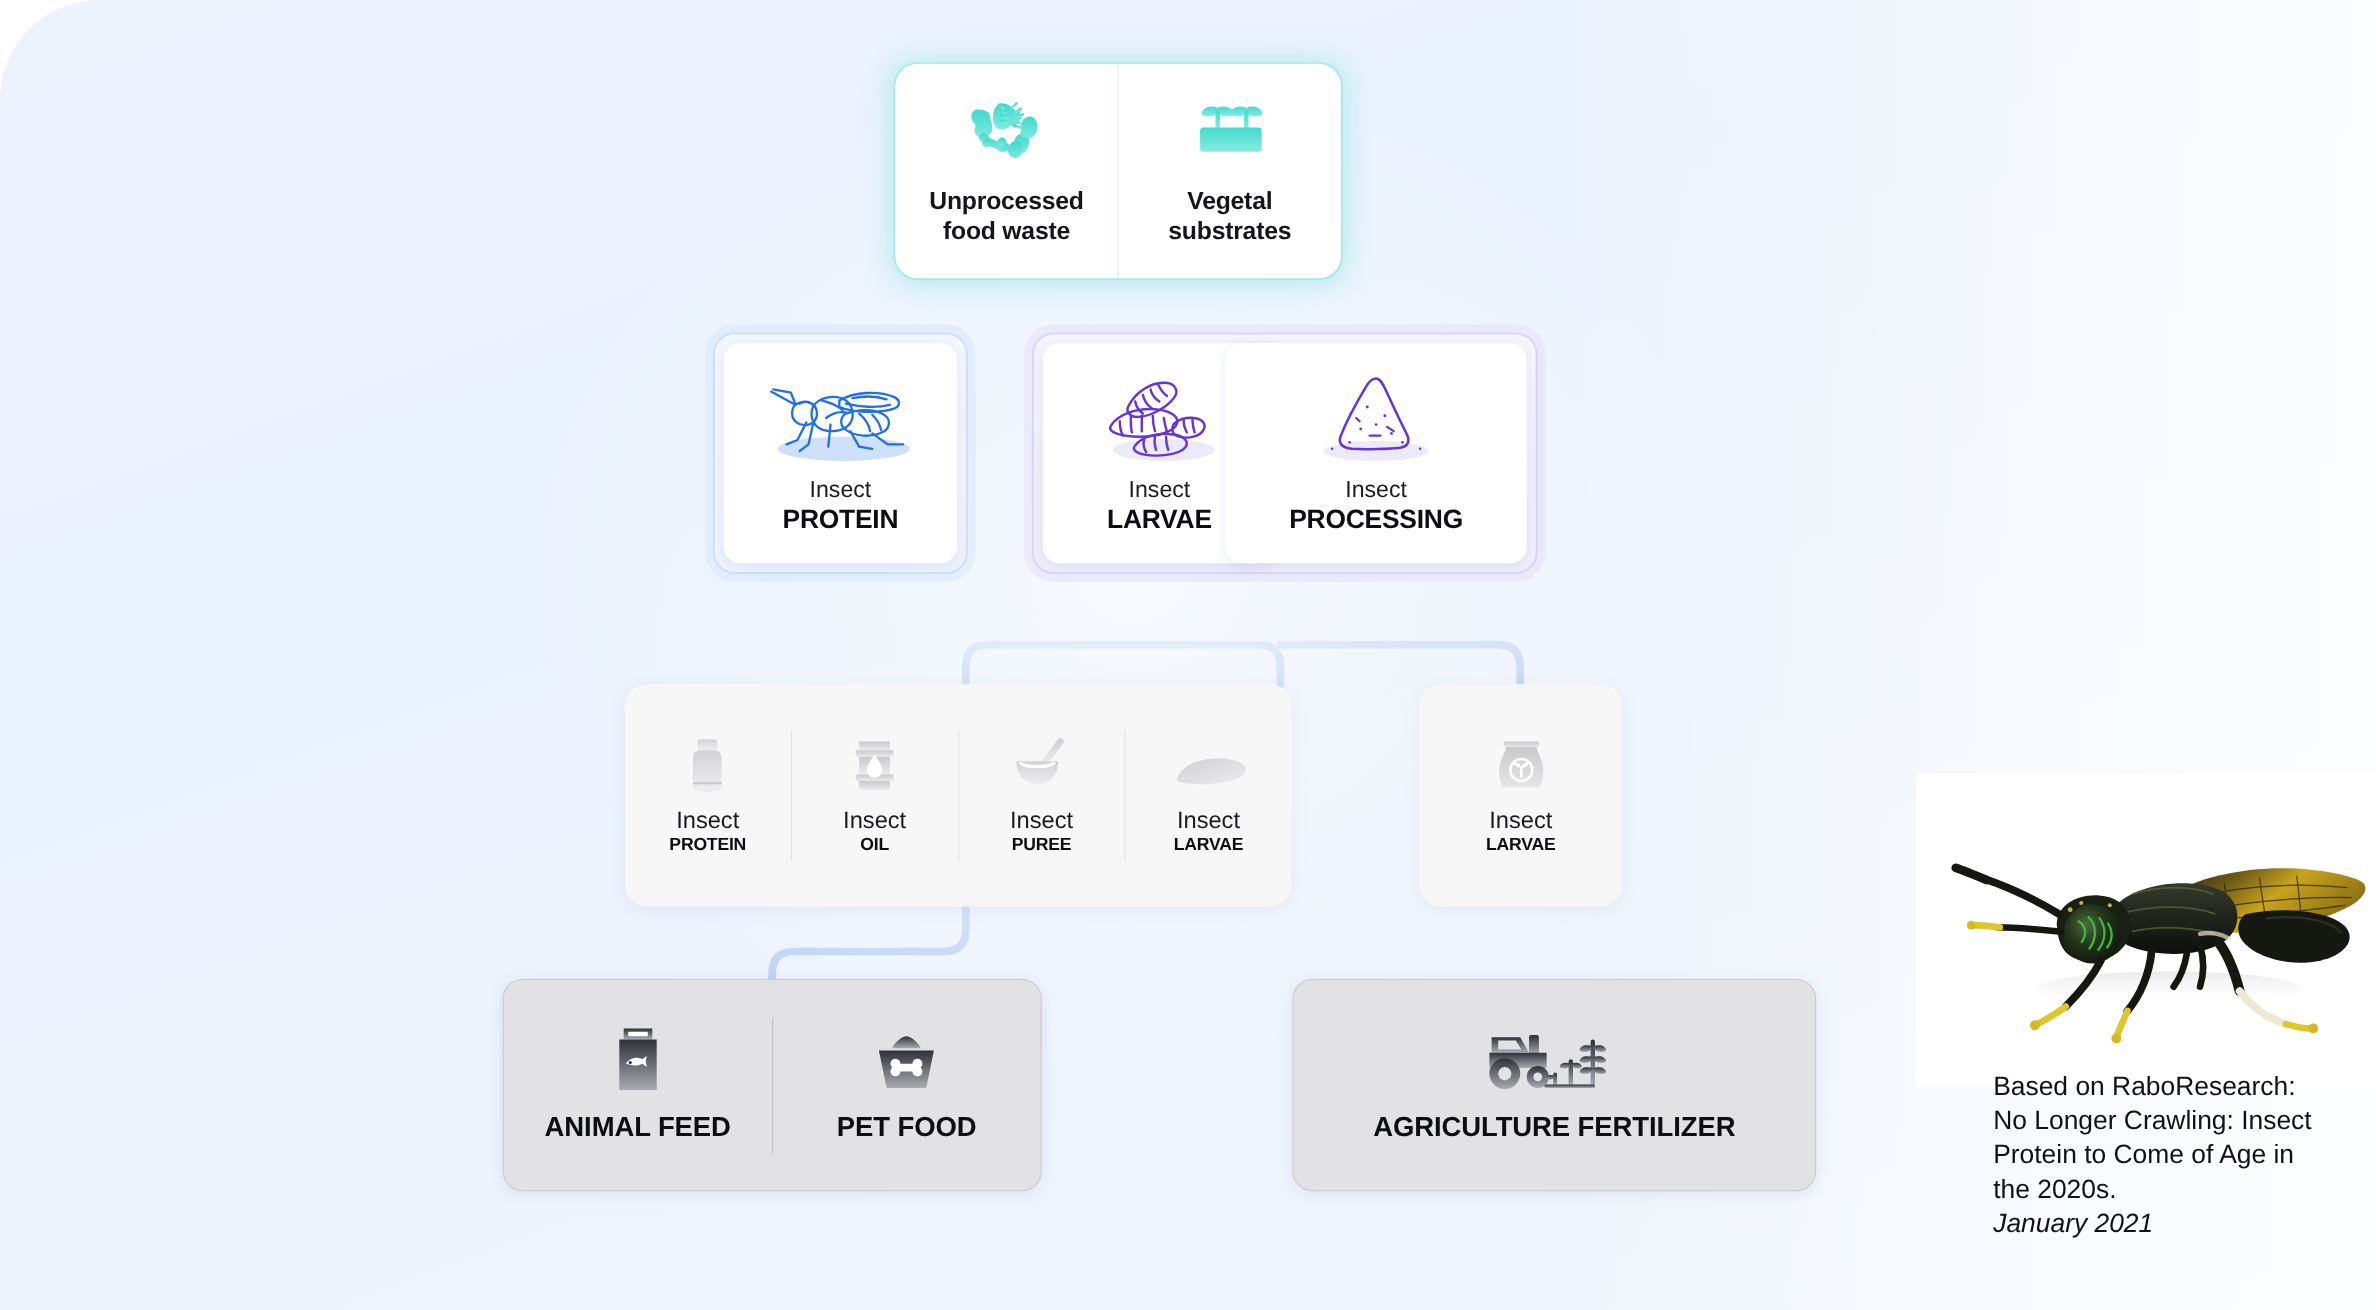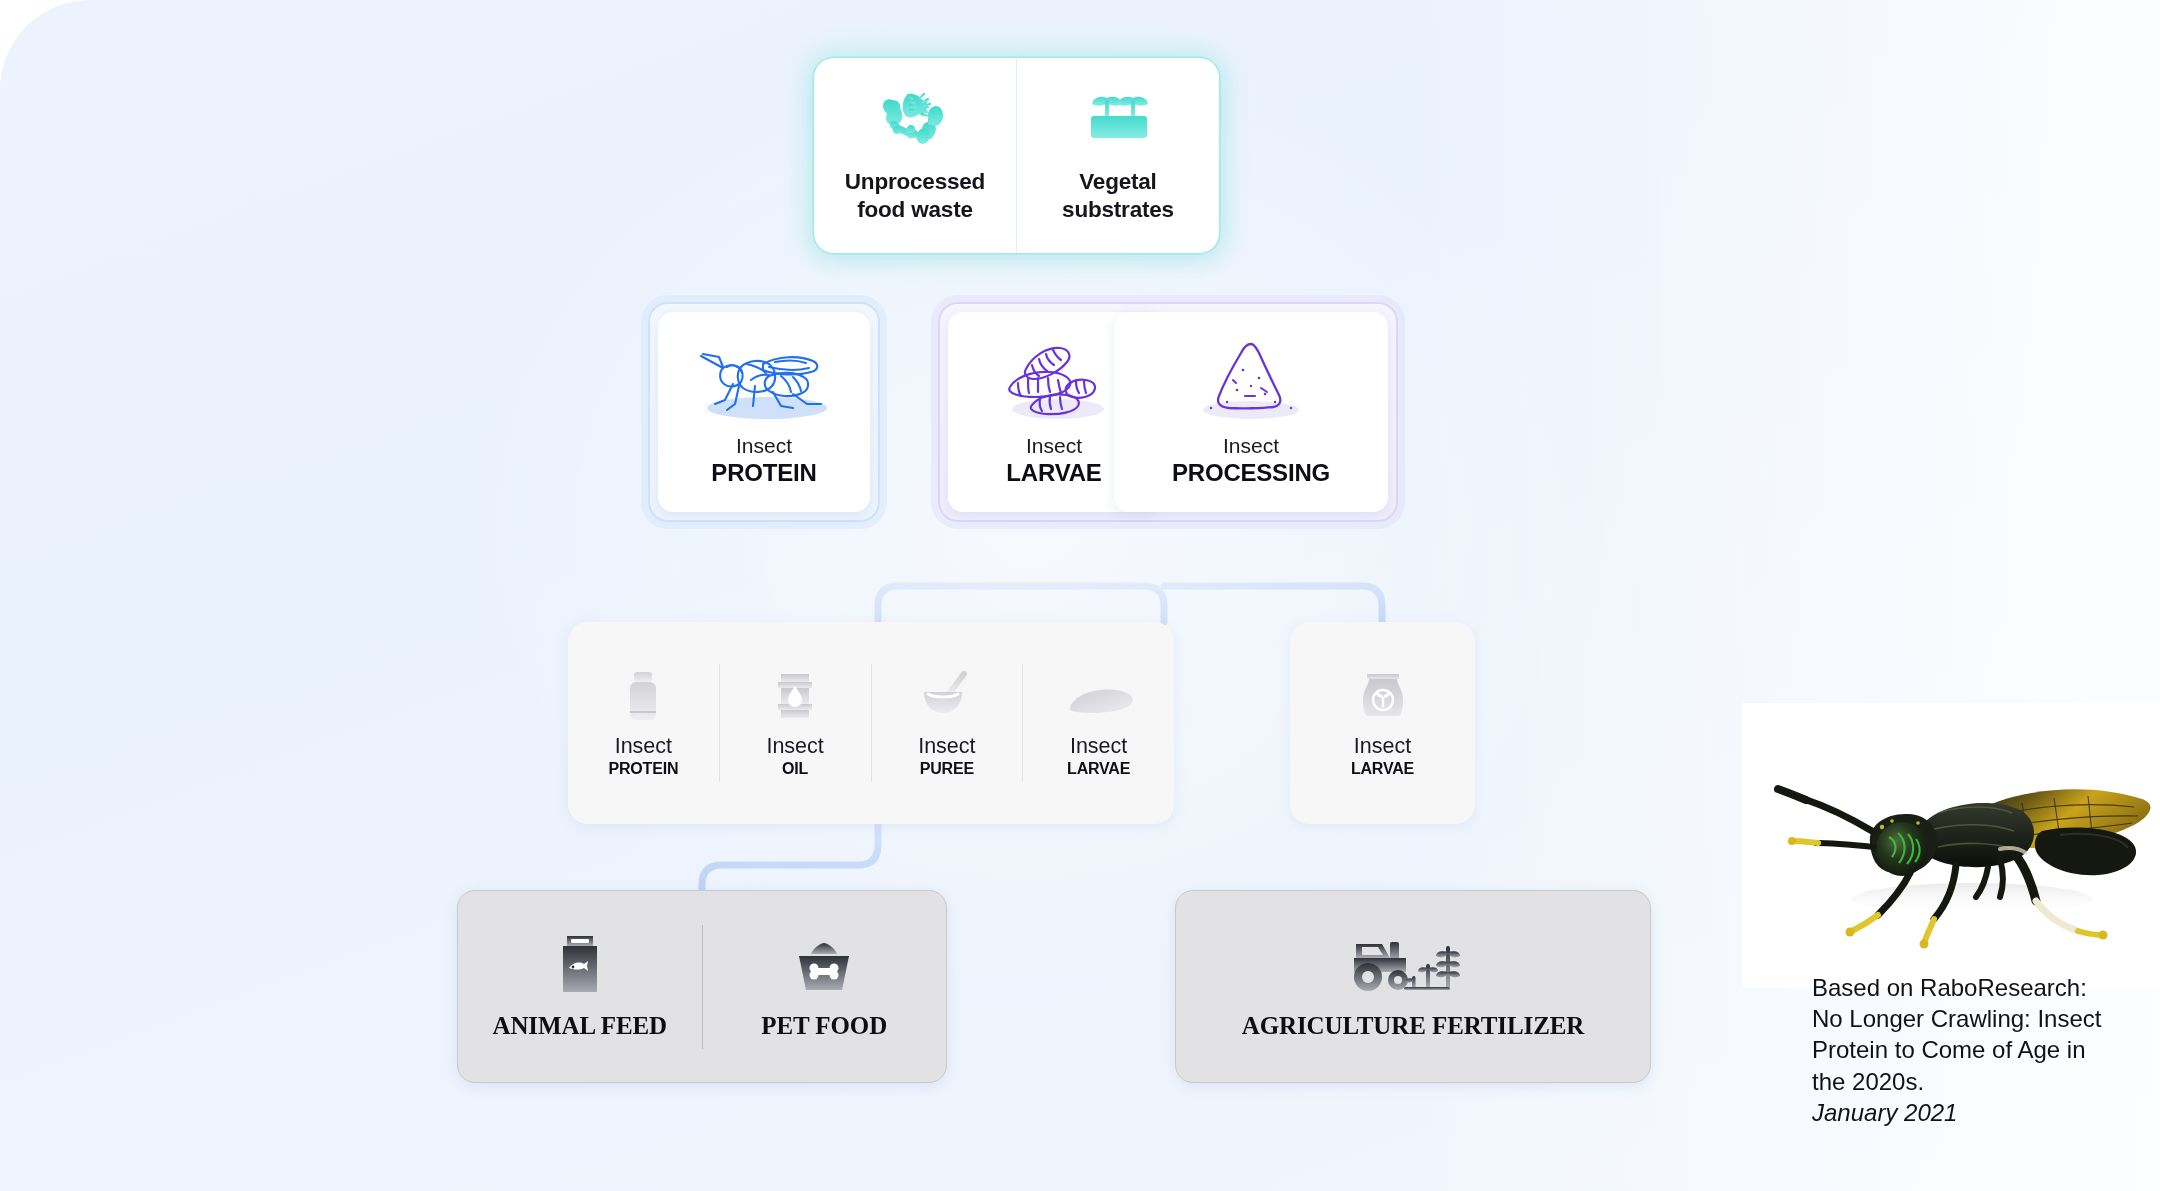--- a/index.html
+++ b/index.html
@@ -122,21 +122,21 @@
     position: absolute; top: 890px; height: 193px;
     background: #e2e2e4; border-radius: 18px;
     border: 1px solid #c9c9cf;
     box-shadow: 0 3px 14px rgba(120,140,180,.16);
     display: flex; align-items: center;
   }
   #app-feedfood { left: 457px; width: 490px; }
   #app-agri     { left: 1175px; width: 476px; justify-content: center; }
   .app-cell {
     flex: 1; height: 124px; display: flex; flex-direction: column;
-    align-items: center; justify-content: center; gap: 16px; font-family: Liberation Serif, serif;
+    align-items: center; justify-content: center; gap: 16px;
   }
   .app-cell + .app-cell { border-left: 1.4px solid #bfbfc6; }
   .app-icon { height: 62px; display: flex; align-items: flex-end; justify-content: center; gap: 12px; }
   .app-name { font-size: 25px; font-weight: 800; color: #0d0d14; letter-spacing: -.1px; }
 
   
   #photo-block {
     position: absolute; left: 1742px; top: 703px; width: 418px; height: 285px;
     background: #ffffff;
   }

